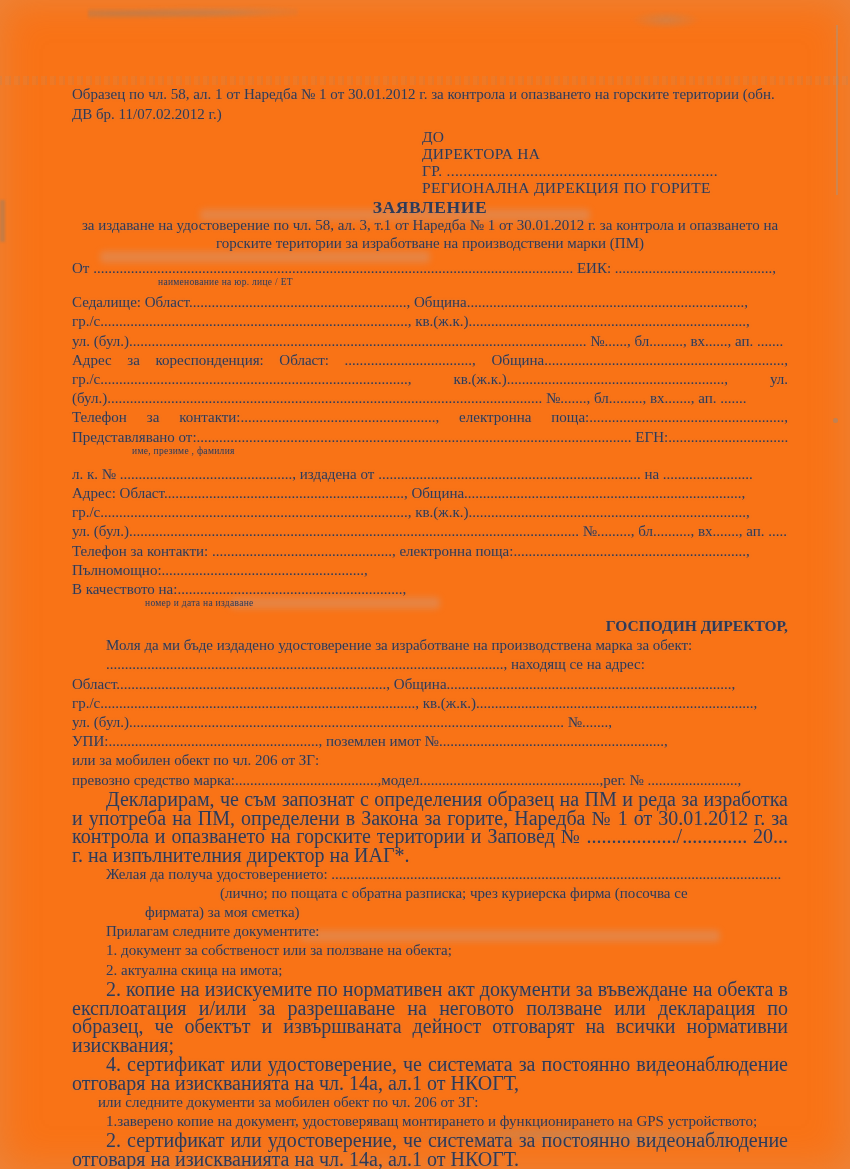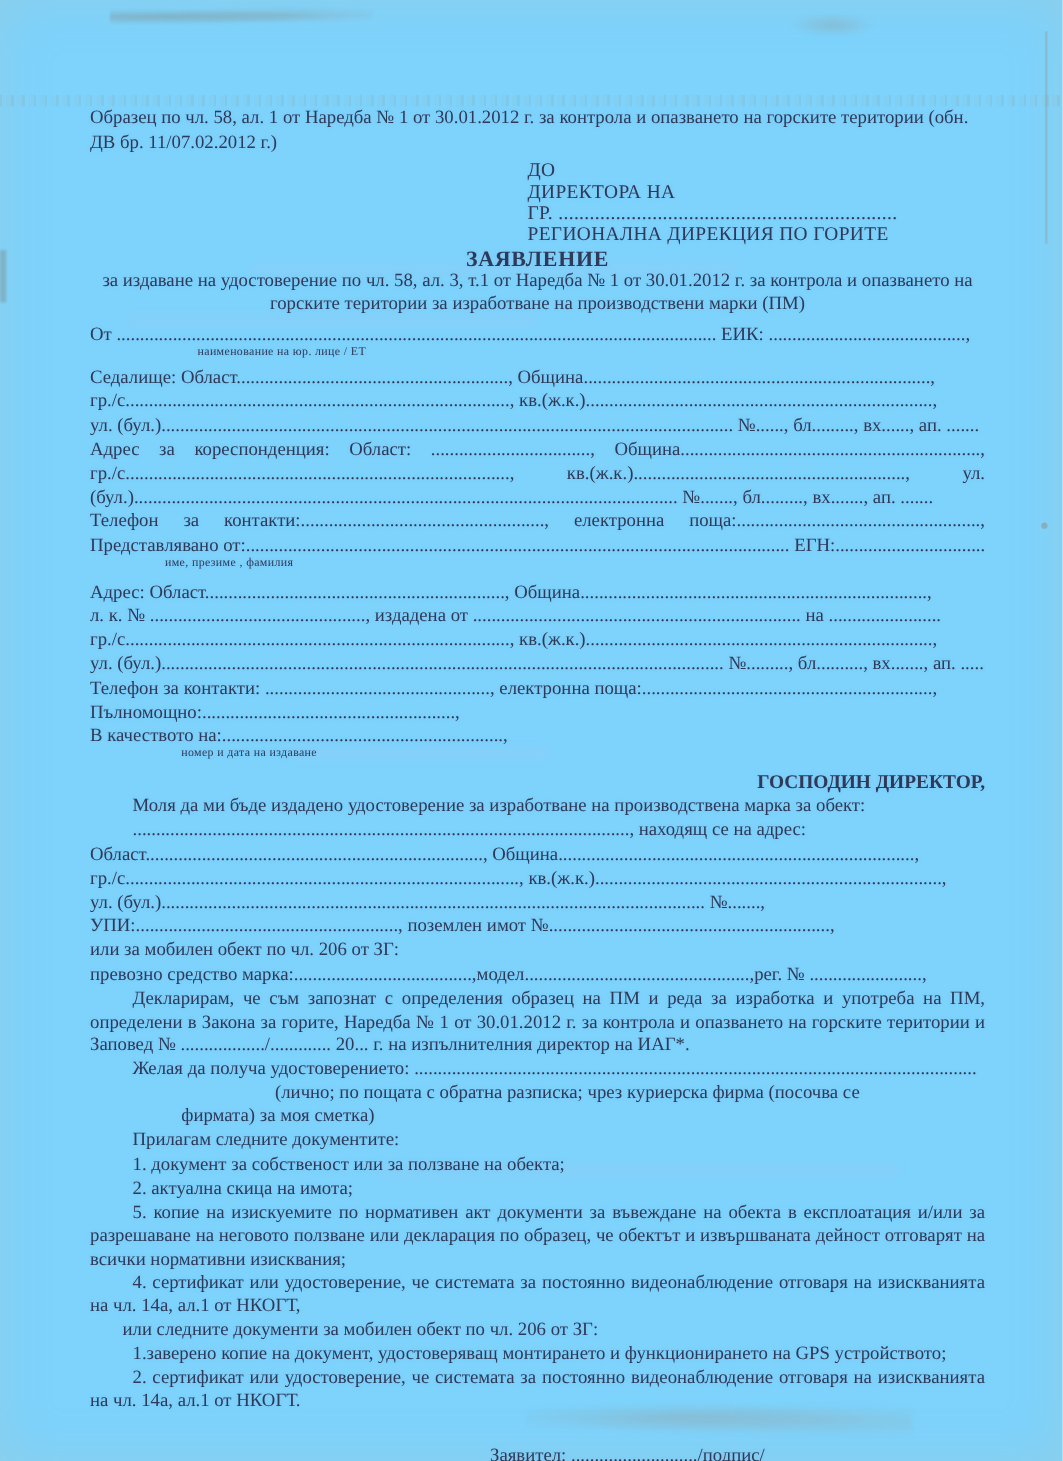--- a/index.html
+++ b/index.html
@@ -1,35 +1,35 @@
 <!DOCTYPE html>
 <html style="--ink: #2e3a57;"><head>
 <meta charset="utf-8">
 <style>
   html,body{margin:0;padding:0;background:#ededea;}
   .page{
     position:relative;width:850px;height:1169px;margin:0 auto;
-    background:#7dd3fc;overflow:hidden;
+    background:#f97316;overflow:hidden;
     font-family:"Liberation Serif","DejaVu Serif",serif;
     color:var(--ink,#2e3a57);
     box-shadow:inset 0 0 40px rgba(190,190,185,.25);
   }
   .doc{
     position:absolute;left:72px;top:0;width:716px;padding-top:84px;
     text-shadow:0 0 3px rgba(110,155,220,.26);
   }
   p{margin:0;}
   .note{font-size:15px;line-height:20px;}
   .addr{margin:4px 0 0 350px;font-size:15.5px;line-height:17px;letter-spacing:.3px;}
   .title{margin:2px 0 0;text-align:center;font-size:17.5px;font-weight:bold;letter-spacing:.6px;line-height:19px;}
   .subtitle{margin:0 auto;width:700px;text-align:center;font-size:15px;line-height:17.5px;}
   .line{font-size:15px;line-height:19.2px;white-space:nowrap;overflow:hidden;}
   .line.just{white-space:normal;overflow:visible;text-align:justify;text-align-last:justify;}
   .sub{font-size:9.5px;line-height:11px;letter-spacing:.3px;margin-top:-1px;margin-bottom:1px;}
-  .para{font-size:15px;line-height:18.8px;text-align:justify;text-indent:34px;}
+  .para{font-size:20px;line-height:18.8px;text-align:justify;text-indent:34px;}
   .indent{text-indent:34px;}
   .indent-sm{text-indent:26px;}
   .salut{font-weight:bold;margin:7px 0 1px 62px;font-size:15.5px;line-height:19px;text-align:right;}
   .gap-s{height:4px;}
   .gap-m{height:7px;}
   .recv-note p{font-size:15px;line-height:19px;}
   .recv-1{margin-left:148px;}
   .recv-2{margin-left:73px;}
   .signature{margin:24px 0 0 320px;width:336px;font-size:15px;line-height:21.5px;}
   
@@ -99,22 +99,22 @@
     <p class="line">ул. (бул.).......................................................................................................................... №......, бл........., вх......, ап. .......</p>
     <p class="line just">Адрес за кореспонденция: Област: .................................., ​Община................................................................,</p>
     <p class="line just">гр./с.................................................................................., кв.(ж.к.).........................................................., ул.</p>
     <p class="line">(бул.).................................................................................................................... №......., бл........., вх......., ап. .......</p>
     <p class="line just">Телефон за контакти:...................................................., електронна поща:....................................................,</p>
     <p class="line">Представлявано от:.................................................................................................................... ЕГН:......................................,</p>
     <p class="sub" style="margin-left:60px">име, презиме , фамилия</p>
 
     <div class="gap-m"></div>
 
+    <p class="line">л. к. № .............................................., издадена от ...................................................................... на ........................</p>
     <p class="line">Адрес: Област................................................................, Община..........................................................................,</p>
-    <p class="line">л. к. № .............................................., издадена от ...................................................................... на ........................</p>
     <p class="line">гр./с.................................................................................., кв.(ж.к.)..........................................................................,</p>
     <p class="line">ул. (бул.)........................................................................................................................ №........., бл.........., вх......., ап. ........</p>
     <p class="line">Телефон за контакти: ................................................, електронна поща:..............................................................,</p>
     <p class="line">Пълномощно:......................................................,</p>
     <p class="line">В качеството на:............................................................,</p>
     <p class="sub" style="margin-left:73px">номер и дата на издаване</p>
 
     <p class="salut">ГОСПОДИН ДИРЕКТОР,</p>
     <p class="line indent">Моля да ми бъде издадено удостоверение за изработване на производствена марка за обект:</p>
     <p class="line indent">.........................................................................................................., находящ се на адрес:</p>
@@ -127,21 +127,21 @@
     <p class="para">Декларирам, че съм запознат с определения образец на ПМ и реда за изработка и употреба на ПМ, определени в Закона за горите, Наредба № 1 от 30.01.2012 г. за контрола и опазването  на горските територии и Заповед № ................../............. 20... г. на изпълнителния директор на ИАГ*.</p>
     <p class="line indent">Желая да получа удостоверението: ........................................................................................................................</p>
     <div class="recv-note">
       <p class="recv-1">(лично; по пощата с обратна разписка; чрез куриерска фирма (посочва се</p>
       <p class="recv-2">фирмата) за моя сметка)</p>
     </div>
 
     <p class="line indent">Прилагам следните документите:</p>
     <p class="line indent">1. документ за собственост или за ползване на обекта;</p>
     <p class="line indent">2. актуална скица на имота;</p>
-    <p class="para">5. копие на изискуемите по нормативен акт документи за въвеждане на обекта в експлоатация и/или за разрешаване на неговото ползване или декларация по образец, че обектът и извършваната дейност отговарят на всички нормативни изисквания;</p>
+    <p class="para">2. копие на изискуемите по нормативен акт документи за въвеждане на обекта в експлоатация и/или за разрешаване на неговото ползване или декларация по образец, че обектът и извършваната дейност отговарят на всички нормативни изисквания;</p>
     <p class="para">4. сертификат или удостоверение, че системата за постоянно видеонаблюдение отговаря на изискванията на чл. 14а, ал.1 от НКОГТ,</p>
     <p class="line indent-sm">или следните документи за мобилен обект по чл. 206 от ЗГ:</p>
     <p class="line indent">1.заверено копие на документ, удостоверяващ монтирането и функционирането на GPS устройството;</p>
     <p class="para">2. сертификат или удостоверение, че системата за постоянно видеонаблюдение отговаря на изискванията на чл. 14а, ал.1 от НКОГТ.</p>
 
     <div class="signature">
       <p>Заявител: .........................../подпис/</p>
 
     </div>
 

